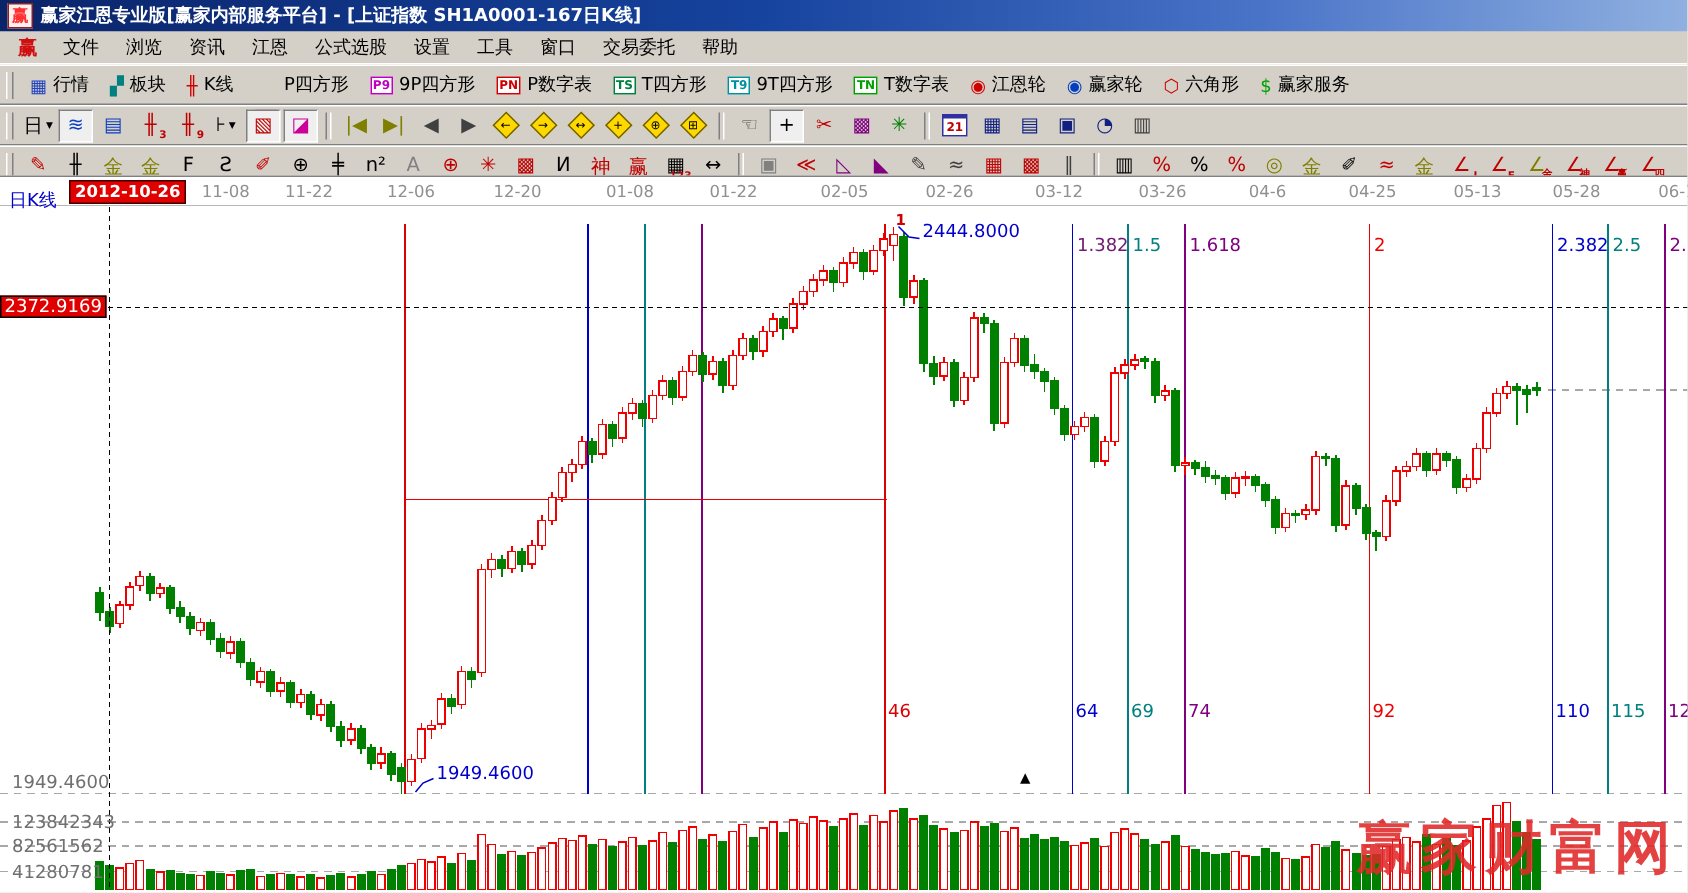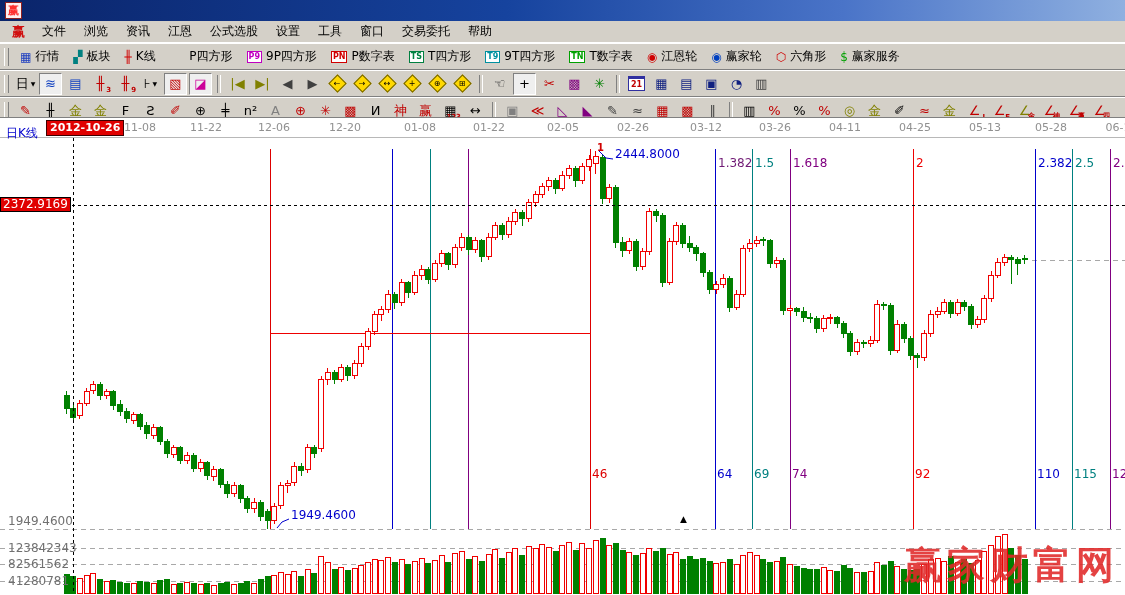--- a/index.html
+++ b/index.html
@@ -43,20 +43,21 @@
   .fiblab{font-size:12px;}
   .graylab{font-size:12px;color:#707070;}
   .bluelab{font-size:12px;color:#0000cc;}
   .watermark{font-size:38px;font-weight:bold;color:rgba(224,40,40,0.88);letter-spacing:5px;}
 </style>
 </head>
 <body>
 
 <div class="titlebar">
   <span class="logo">赢</span>
+  <span>赢家江恩专业版[赢家内部服务平台] - [上证指数  SH1A0001-167日K线]</span>
 </div>
 
 <div class="menubar">
   <span class="logo">赢</span>
   <span id="menu-items"><span class="menu-item">文件</span><span class="menu-item">浏览</span><span class="menu-item">资讯</span><span class="menu-item">江恩</span><span class="menu-item">公式选股</span><span class="menu-item">设置</span><span class="menu-item">工具</span><span class="menu-item">窗口</span><span class="menu-item">交易委托</span><span class="menu-item">帮助</span></span>
 </div>
 
 <div class="toolbar">
   <span class="grip"></span>
   <span id="tb-main" style="display:flex;align-items:center;">
@@ -823,31 +824,31 @@
       <line x1="1024.6" y1="253.6306375418905" x2="1024.6" y2="262.7879840109824" stroke="#008000" shape-rendering="crispEdges"></line>
       <rect x="1022.0999999999999" y="257.4461985706788" width="5" height="1.5262244115153294" fill="#008000" stroke="#008000" shape-rendering="crispEdges"></rect>
       <rect x="1022.0999999999999" y="558.7914016452354" width="5" height="33.208598354764604" fill="#008000" stroke="#008000" shape-rendering="crispEdges"></rect>
       <line x1="73" y1="137" x2="73" y2="593" stroke="#000" stroke-dasharray="3,3" shape-rendering="crispEdges"></line>
       <line x1="0" y1="204" x2="1125" y2="204" stroke="#000" stroke-dasharray="3,3" shape-rendering="crispEdges"></line>
       <polyline points="599,150 606,157 613,158" fill="none" stroke="#0000cc"></polyline>
       <polyline points="277,527 282,521 289,518" fill="none" stroke="#0000cc"></polyline>
       <line x1="0" y1="136" x2="1125" y2="136" stroke="#b8b8b8" shape-rendering="crispEdges"></line>
     </svg>
   <div id="chart-labels">
-      <div class="abs datelab" style="left: 140px; top: 3px;">11-08</div>
+      <div class="abs datelab" style="left: 140px; top: 3px; padding-left: 21px;">11-08</div>
       <div class="abs datelab" style="left: 206px; top: 3px; text-align: right;">11-22</div>
       <div class="abs datelab" style="left: 274px; top: 3px;">12-06</div>
       <div class="abs datelab" style="left: 345px; top: 3px;">12-20</div>
       <div class="abs datelab" style="left: 420px; top: 3px;">01-08</div>
       <div class="abs datelab" style="left: 489px; top: 3px;">01-22</div>
       <div class="abs datelab" style="left: 563px; top: 3px;">02-05</div>
       <div class="abs datelab" style="left: 633px; top: 3px;">02-26</div>
       <div class="abs datelab" style="left: 706px; top: 3px;">03-12</div>
       <div class="abs datelab" style="left: 775px; top: 3px;">03-26</div>
-      <div class="abs datelab" style="left: 845px; top: 3px;">04-11</div>
+      <div class="abs datelab" style="left: 845px; top: 3px;">04-6</div>
       <div class="abs datelab" style="left: 915px; top: 3px;">04-25</div>
       <div class="abs datelab" style="left: 985px; top: 3px;">05-13</div>
       <div class="abs datelab" style="left: 1051px; top: 3px;">05-28</div>
       <div class="abs datelab" style="left: 1118px; top: 3px;">06-1</div>
       <div class="abs graylab" style="left: 8px; top: 396px;">1949.4600</div>
       <div class="abs graylab" style="left: 8px; top: 423px;">123842343</div>
       <div class="abs graylab" style="left: 8px; top: 439px;">82561562</div>
       <div class="abs graylab" style="left: 8px; top: 456px;">41280781</div>
       <div class="abs fiblab" style="left: 592px; top: 349px; color: rgb(221, 0, 0);">46</div>
       <div class="abs fiblab" style="left: 718px; top: 38px; color: #701a75;">1.382</div>

